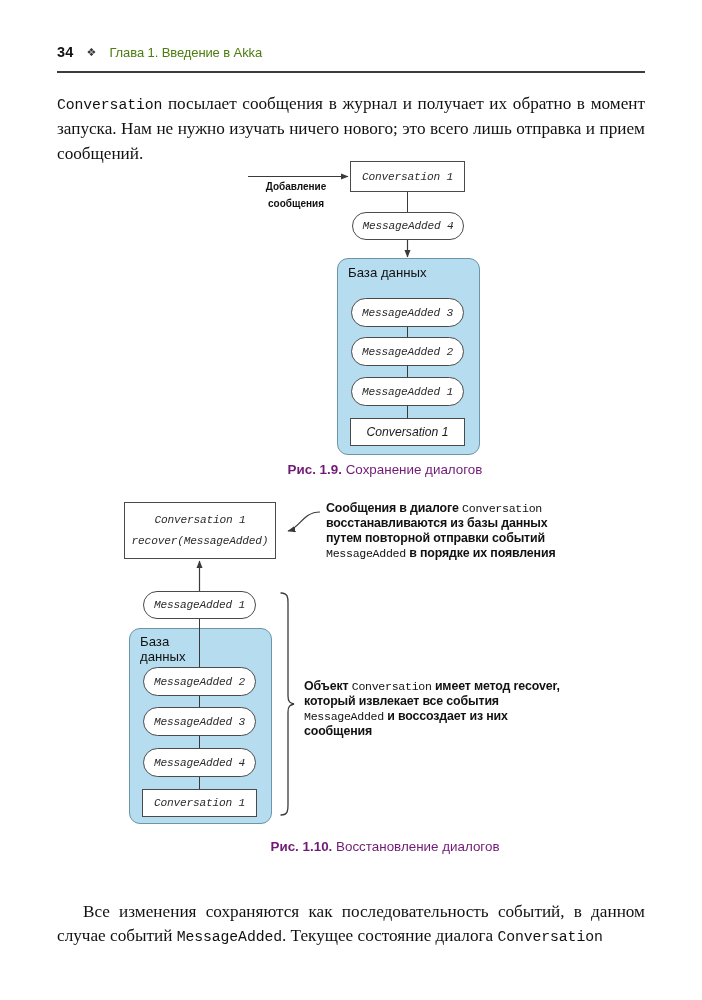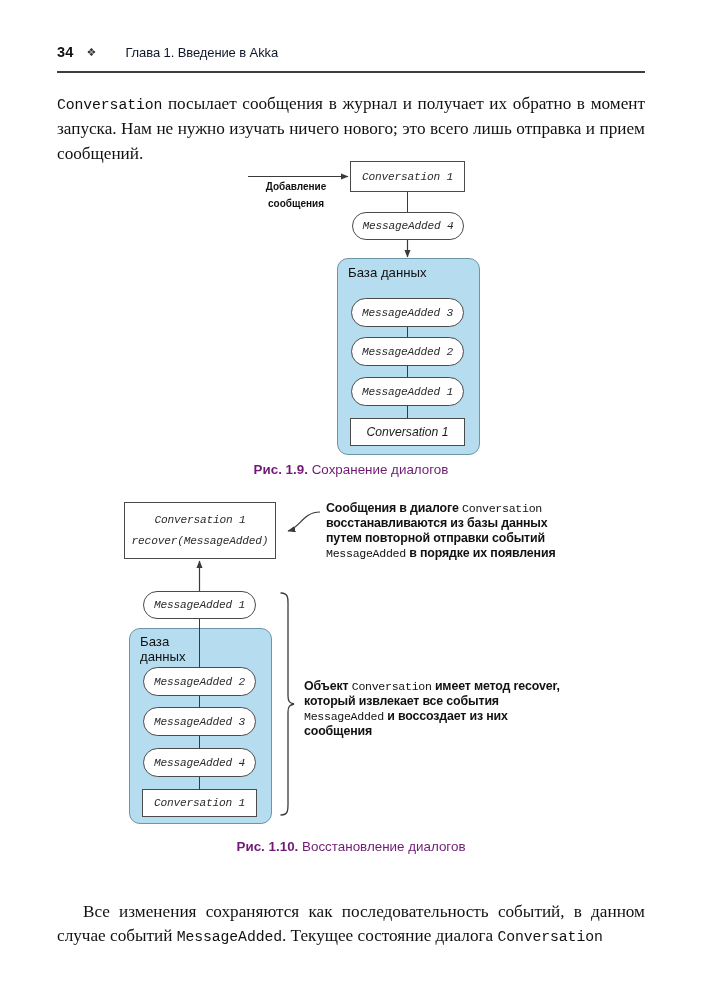--- a/index.html
+++ b/index.html
@@ -11,20 +11,21 @@
     width: 702px;
     height: 1000px;
     position: relative;
     font-family: "Liberation Serif", serif;
     color: #1a1a1a;
     overflow: hidden;
   }
   .page {
     position: absolute;
     inset: 0;
+    padding-left: 34px;
   }
 
   
   .runhead {
     position: absolute;
     left: 57px;
     top: 44px;
     width: 588px;
     height: 26px;
     display: flex;
@@ -39,23 +40,23 @@
   }
   .runhead .diamond {
     margin-left: 13px;
     font-size: 11px;
     color: #333;
     line-height: 1;
     position: relative;
     top: -1px;
   }
   .runhead .chapter {
-    margin-left: 29px;
+    margin-left: 13px;
     font-size: 13px;
-    color: #0f172a;
+    color: #4d7c0f;
     letter-spacing: -0.1px;
   }
   .runhead-rule {
     position: absolute;
     left: 57px;
     top: 71px;
     width: 588px;
     height: 2px;
     background: #3c3c3c;
   }

